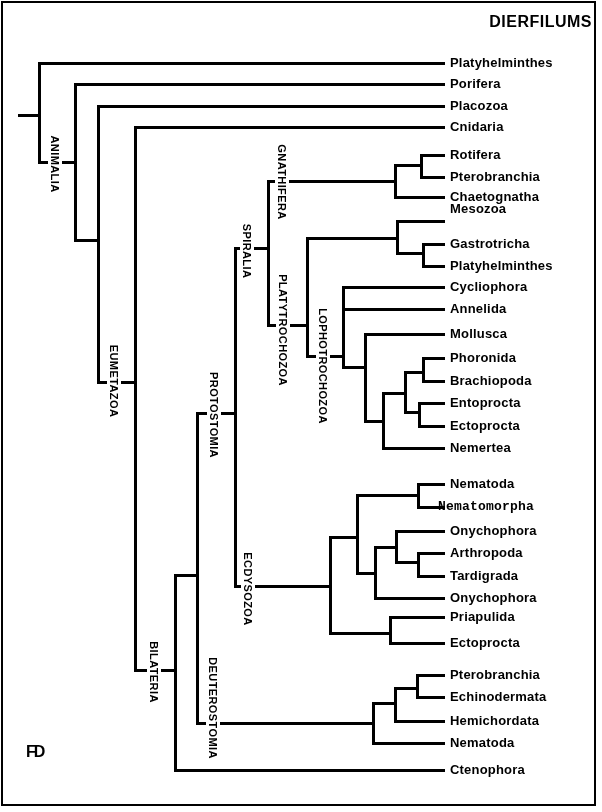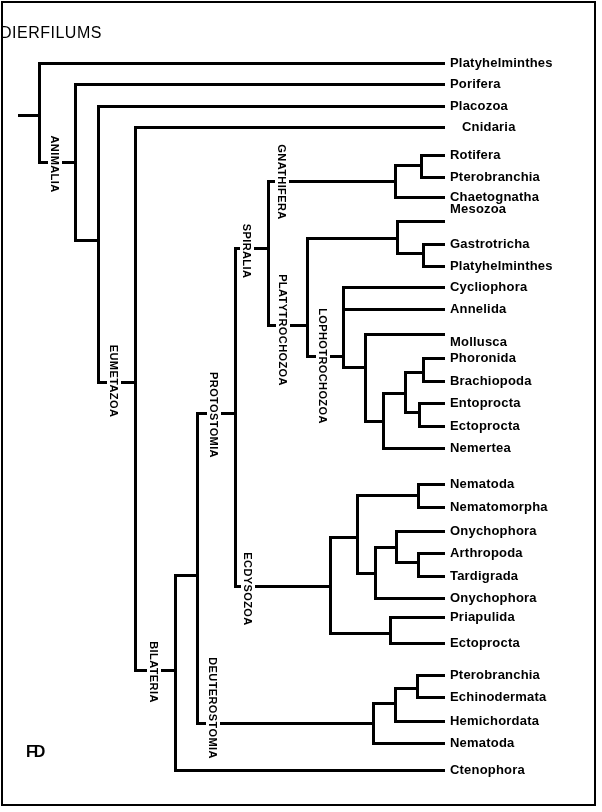--- a/index.html
+++ b/index.html
@@ -1,21 +1,21 @@
 <!DOCTYPE html>
 <html><head>
 <meta charset="utf-8">
 <style>
   html,body{margin:0;padding:0;background:#fff;}
   #stage{position:relative;width:602px;height:812px;background:#ffffff;
          font-family:"Liberation Sans",sans-serif;overflow:hidden;}
   #frame{position:absolute;left:1px;top:1px;width:591px;height:801px;
          border:2px solid #000;background:#fff;}
-  #title{position:absolute;left:0;top:24px;width:592px;text-align:left;
-         font-size:16px;font-weight:normal;letter-spacing:.5px;color:#000;}
+  #title{position:absolute;left:0;top:13px;width:592px;text-align:right;
+         font-size:16px;font-weight:bold;letter-spacing:.5px;color:#000;}
   .tl{position:absolute;background:#000;}
   .v{width:3px;}
   .h{height:3px;}
   .tip-label{position:absolute;transform:translateY(-54%);white-space:nowrap;
          font-size:13px;font-weight:bold;color:#000;letter-spacing:.2px;}
   .clade{position:absolute;transform:translate(-50%,-50%) rotate(90deg);
          white-space:nowrap;font-size:11px;font-weight:bold;color:#000;
          background:#fff;padding:1px 2px;letter-spacing:.4px;}
   #watermark{position:absolute;left:26px;top:743px;font-size:16px;font-weight:bold;
          letter-spacing:-2px;color:#000;}
@@ -85,53 +85,53 @@
       <div class="tl h" style="left: 195.5px; top: 721.5px; width: 179px; height: 3px; background: rgb(0, 0, 0);"></div>
       <div class="tl h" style="left: 371.5px; top: 701.5px; width: 25px; height: 3px; background: rgb(0, 0, 0);"></div>
       <div class="tl h" style="left: 393.5px; top: 686.5px; width: 25px; height: 3px; background: rgb(0, 0, 0);"></div>
       <div class="tl h" style="left: 37.5px; top: 61.5px; width: 407px; height: 3px; background: rgb(0, 0, 0);"></div>
       <div class="tip-label" style="left: 450px; top: 63px;">Platyhelminthes</div>
       <div class="tl h" style="left: 73.5px; top: 82.5px; width: 371px; height: 3px; background: rgb(0, 0, 0);"></div>
       <div class="tip-label" style="left: 450px; top: 84px;">Porifera</div>
       <div class="tl h" style="left: 96.5px; top: 104.5px; width: 348px; height: 3px; background: rgb(0, 0, 0);"></div>
       <div class="tip-label" style="left: 450px; top: 106px; text-align: right;">Placozoa</div>
       <div class="tl h" style="left: 133.5px; top: 125.5px; width: 311px; height: 3px; background: rgb(0, 0, 0);"></div>
-      <div class="tip-label" style="left: 450px; top: 127px; margin-left: 12px;">Cnidaria</div>
+      <div class="tip-label" style="left: 450px; top: 127px;">Cnidaria</div>
       <div class="tl h" style="left: 419.5px; top: 153.5px; width: 25px; height: 3px; background: rgb(0, 0, 0);"></div>
       <div class="tip-label" style="left: 450px; top: 155px;">Rotifera</div>
       <div class="tl h" style="left: 419.5px; top: 175.5px; width: 25px; height: 3px; background: rgb(0, 0, 0);"></div>
       <div class="tip-label" style="left: 450px; top: 177px;">Pterobranchia</div>
       <div class="tl h" style="left: 393.5px; top: 195.5px; width: 51px; height: 3px; background: rgb(0, 0, 0);"></div>
       <div class="tip-label" style="left: 450px; top: 197px;">Chaetognatha</div>
       <div class="tl h" style="left: 395.5px; top: 219.5px; width: 49px; height: 3px; background: rgb(0, 0, 0);"></div>
       <div class="tip-label" style="left: 450px; top: 209px;">Mesozoa</div>
       <div class="tl h" style="left: 421.5px; top: 242.5px; width: 23px; height: 3px; background: rgb(0, 0, 0);"></div>
       <div class="tip-label" style="left: 450px; top: 244px;">Gastrotricha</div>
       <div class="tl h" style="left: 421.5px; top: 264.5px; width: 23px; height: 3px; background: rgb(0, 0, 0);"></div>
       <div class="tip-label" style="left: 450px; top: 266px;">Platyhelminthes</div>
       <div class="tl h" style="left: 341.5px; top: 285.5px; width: 103px; height: 3px; background: rgb(0, 0, 0);"></div>
       <div class="tip-label" style="left: 450px; top: 287px;">Cycliophora</div>
       <div class="tl h" style="left: 341.5px; top: 307.5px; width: 103px; height: 3px; background: rgb(0, 0, 0);"></div>
       <div class="tip-label" style="left: 450px; top: 309px;">Annelida</div>
       <div class="tl h" style="left: 363.5px; top: 332.5px; width: 81px; height: 3px; background: rgb(0, 0, 0);"></div>
-      <div class="tip-label" style="left: 450px; top: 342px; text-align: right;">Mollusca</div>
+      <div class="tip-label" style="left: 450px; top: 334px; text-align: right;">Mollusca</div>
       <div class="tl h" style="left: 421.5px; top: 356.5px; width: 23px; height: 3px; background: rgb(0, 0, 0);"></div>
       <div class="tip-label" style="left: 450px; top: 358px;">Phoronida</div>
       <div class="tl h" style="left: 421.5px; top: 379.5px; width: 23px; height: 3px; background: rgb(0, 0, 0);"></div>
       <div class="tip-label" style="left: 450px; top: 381px;">Brachiopoda</div>
       <div class="tl h" style="left: 417.5px; top: 401.5px; width: 27px; height: 3px; background: rgb(0, 0, 0);"></div>
       <div class="tip-label" style="left: 450px; top: 403px;">Entoprocta</div>
       <div class="tl h" style="left: 417.5px; top: 424.5px; width: 27px; height: 3px; background: rgb(0, 0, 0);"></div>
       <div class="tip-label" style="left: 450px; top: 426px;">Ectoprocta</div>
       <div class="tl h" style="left: 381.5px; top: 446.5px; width: 63px; height: 3px; background: rgb(0, 0, 0);"></div>
       <div class="tip-label" style="left: 450px; top: 448px;">Nemertea</div>
       <div class="tl h" style="left: 416.5px; top: 482.5px; width: 28px; height: 3px; background: rgb(0, 0, 0);"></div>
       <div class="tip-label" style="left: 450px; top: 484px;">Nematoda</div>
       <div class="tl h" style="left: 416.5px; top: 505.5px; width: 28px; height: 3px; background: rgb(0, 0, 0);"></div>
-      <div class="tip-label" style="left: 450px; top: 507px;">Nematomorpha</div>
+      <div class="tip-label" style="left: 438px; top: 507px; font-family: Liberation Mono, monospace;">Nematomorpha</div>
       <div class="tl h" style="left: 394.5px; top: 529.5px; width: 50px; height: 3px; background: rgb(0, 0, 0);"></div>
       <div class="tip-label" style="left: 450px; top: 531px;">Onychophora</div>
       <div class="tl h" style="left: 416.5px; top: 551.5px; width: 28px; height: 3px; background: rgb(0, 0, 0);"></div>
       <div class="tip-label" style="left: 450px; top: 553px;">Arthropoda</div>
       <div class="tl h" style="left: 416.5px; top: 574.5px; width: 28px; height: 3px; background: rgb(0, 0, 0);"></div>
       <div class="tip-label" style="left: 450px; top: 576px;">Tardigrada</div>
       <div class="tl h" style="left: 373.5px; top: 596.5px; width: 71px; height: 3px; background: rgb(0, 0, 0);"></div>
       <div class="tip-label" style="left: 450px; top: 598px;">Onychophora</div>
       <div class="tl h" style="left: 388.5px; top: 615.5px; width: 56px; height: 3px; background: rgb(0, 0, 0);"></div>
       <div class="tip-label" style="left: 450px; top: 617px;">Priapulida</div>

